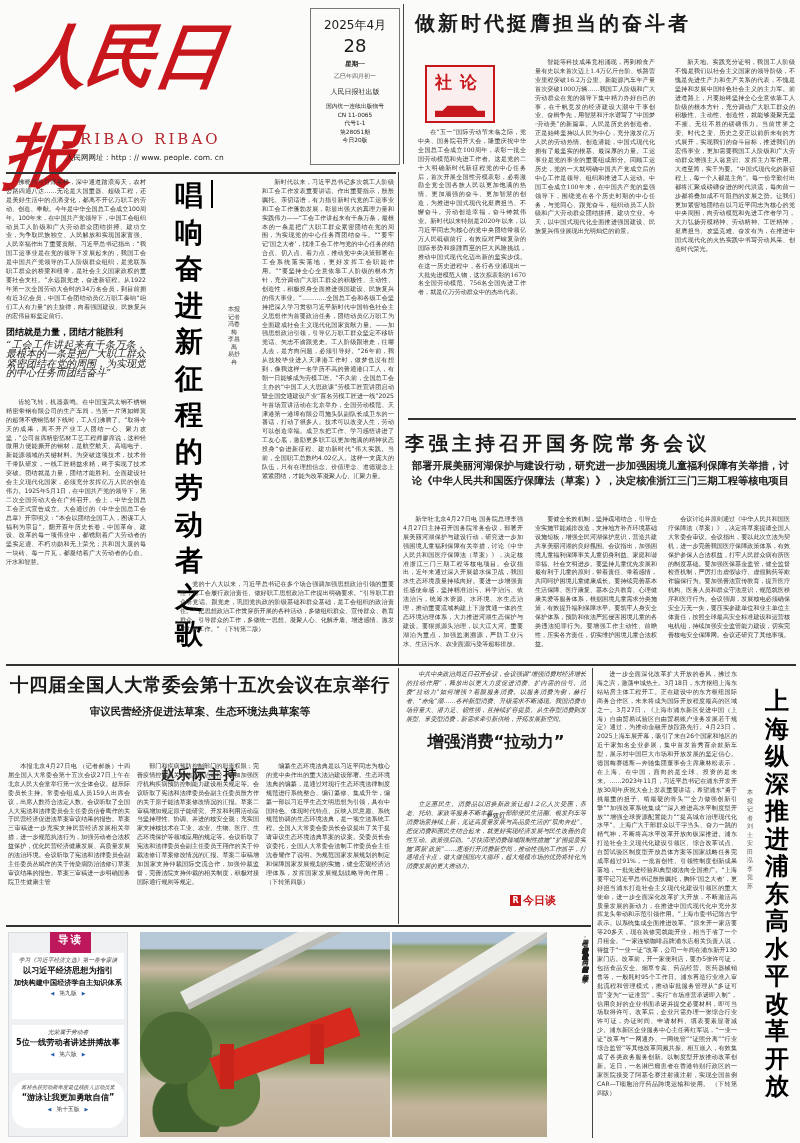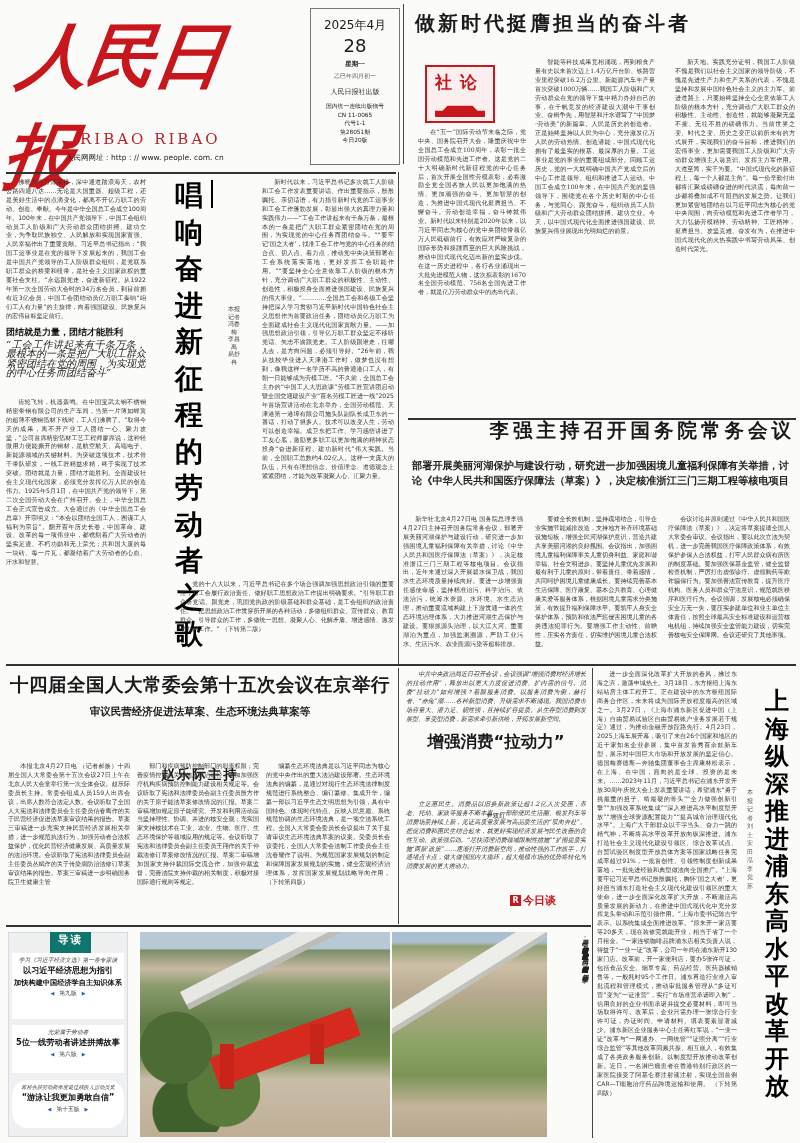--- a/index.html
+++ b/index.html
@@ -40,21 +40,21 @@
   #feature-sub-head { font-size: 9px; font-weight: bold; color: #111; text-indent: 0 !important; margin: 6px 0 2px; line-height: 11px; }
   #feature-quote { font-family: "DejaVu Serif", serif; font-style: italic; font-size: 10px; line-height: 9.6px; color: #222; margin-bottom: 20px; }
   #feature-headline { left: 153px; top: 178px; width: 42px; font-size: 28px; font-weight: 900; line-height: 36.5px; text-align: center; color: #000; margin-left: 15px; }
   #feature-subline { left: 200px; top: 180px; width: 24px; font-family: "DejaVu Serif", serif; font-size: 19px; line-height: 22px; text-align: center; }
   #feature-subline .dash { display: block; width: 1.5px; height: 28px; background: #000; margin: 0 auto 2px; }
   #feature-byline { left: 228px; top: 305px; width: 12px; font-size: 6px; line-height: 7.5px; color: #444; text-align: center; }
   #feature-col-right { left: 262px; top: 178px; width: 132px; height: 420px; }
   #feature-bottom { left: 180px; top: 580px; width: 214px; height: 80px; }
 
   
-  #liqiang-title { left: 405px; top: 417px; width: 390px; font-family: "DejaVu Serif", serif; font-size: 19.5px; font-weight: bold; letter-spacing: 4px; text-align: right; }
+  #liqiang-title { left: 405px; top: 430px; width: 390px; font-family: "DejaVu Serif", serif; font-size: 19.5px; font-weight: bold; letter-spacing: 4px; text-align: left; }
   #liqiang-sub { left: 412px; top: 458px; width: 380px; font-size: 10.2px; font-weight: bold; line-height: 15px; color: #222; }
   #liqiang-col1 { left: 403px; top: 515px; width: 120px; height: 148px; }
   #liqiang-col2 { left: 535px; top: 515px; width: 122px; height: 148px; }
   #liqiang-col3 { left: 668px; top: 515px; width: 122px; height: 148px; }
 
   
   #npc-title { left: 10px; top: 672px; width: 380px; font-family: "DejaVu Serif", serif; font-size: 18.5px; font-weight: bold; text-align: center; letter-spacing: 0.5px; }
   #npc-sub { left: 10px; top: 705px; width: 380px; text-align: center; font-size: 10.5px; font-weight: bold; }
   #npc-host { left: 10px; top: 726px; width: 380px; text-align: center; font-size: 13.5px; font-weight: bold; letter-spacing: 2px; margin-top: 40px; }
   #npc-col1 { left: 8px; top: 762px; width: 122px; height: 152px; }
@@ -69,21 +69,21 @@
   #today-talk { left: 510px; top: 893px; color: #c8161d; font-size: 11px; font-weight: bold; }
   #today-talk .r { display: inline-block; width: 11px; height: 11px; background: #c8161d; color: #fff; font-size: 8px; text-align: center; line-height: 11px; margin-right: 2px; vertical-align: 1px; }
 
   
   #pudong-col { left: 597px; top: 670px; width: 140px; height: 470px; }
   #pudong-title { left: 760px; top: 688px; width: 34px; font-size: 24px; font-weight: bold; line-height: 27.5px; text-align: center; color: #000; }
   #pudong-byline { left: 745px; top: 788px; width: 10px; font-size: 6px; line-height: 8.5px; color: #555; text-align: center; }
 
   
   #guide { left: 8px; top: 932px; width: 120px; height: 205px; background: #eef0f2; border: 1px solid #d7dade; }
-  #guide-tag { left: 50px; top: 932px; height: 31px; padding: 0 8px; background: #0f766e; color: #fff; font-size: 10.5px; font-weight: bold; line-height: 15px; letter-spacing: 2px; }
+  #guide-tag { left: 50px; top: 932px; height: 31px; padding: 0 8px; background: #be185d; color: #fff; font-size: 10.5px; font-weight: bold; line-height: 15px; letter-spacing: 2px; }
   .guide-card { position: absolute; left: 12px; width: 112px; background: #fff; text-align: center; padding: 3px 2px; }
   .guide-card .kicker { font-family: "DejaVu Serif", serif; font-style: italic; font-size: 5.8px; color: #444; line-height: 9px; }
   .guide-card .head { font-size: 8.2px; font-weight: bold; line-height: 11.5px; color: #111; }
   .guide-card .page { font-size: 5.8px; color: #444; line-height: 10px; }
   .guide-card .page .arrow { color: #2b5fa8; font-size: 5px; margin: 0 5px; }
 
   
   #photo { left: 140px; top: 932px; width: 250px; height: 205px; overflow: hidden; background: linear-gradient(180deg, #b7c8d6 0%, #b7c8d6 8%, #7a8f6a 9%, #c9b9a4 18%, #8b9c6e 26%, #5f7a45 45%, #6f8a4a 60%, #c9bda9 72%, #bfae95 100%); }
   #photo .track { position: absolute; left: 40px; top: 60px; width: 340px; height: 14px; background: #e7e7e3; transform: rotate(-27deg); transform-origin: left top; box-shadow: 0 6px 0 #bdbdb8; }
   #photo .crane { position: absolute; left: 70px; top: 100px; width: 150px; height: 30px; background: #d62a1e; transform: rotate(-20deg); }

